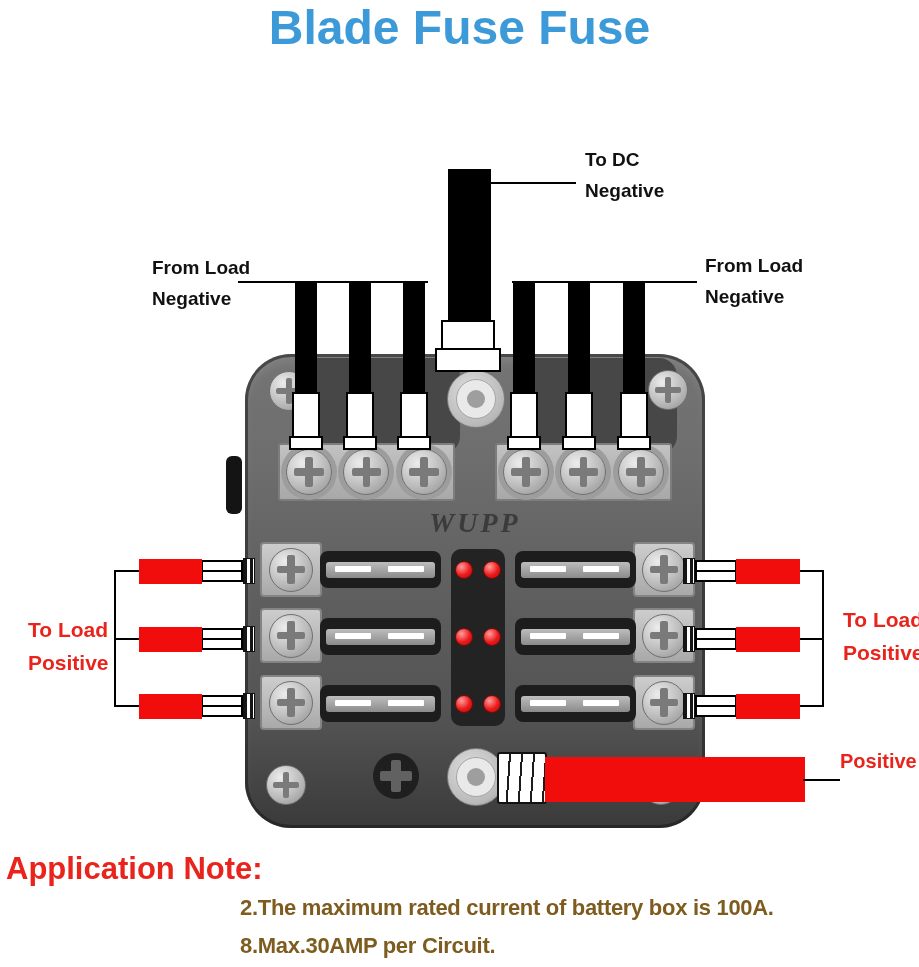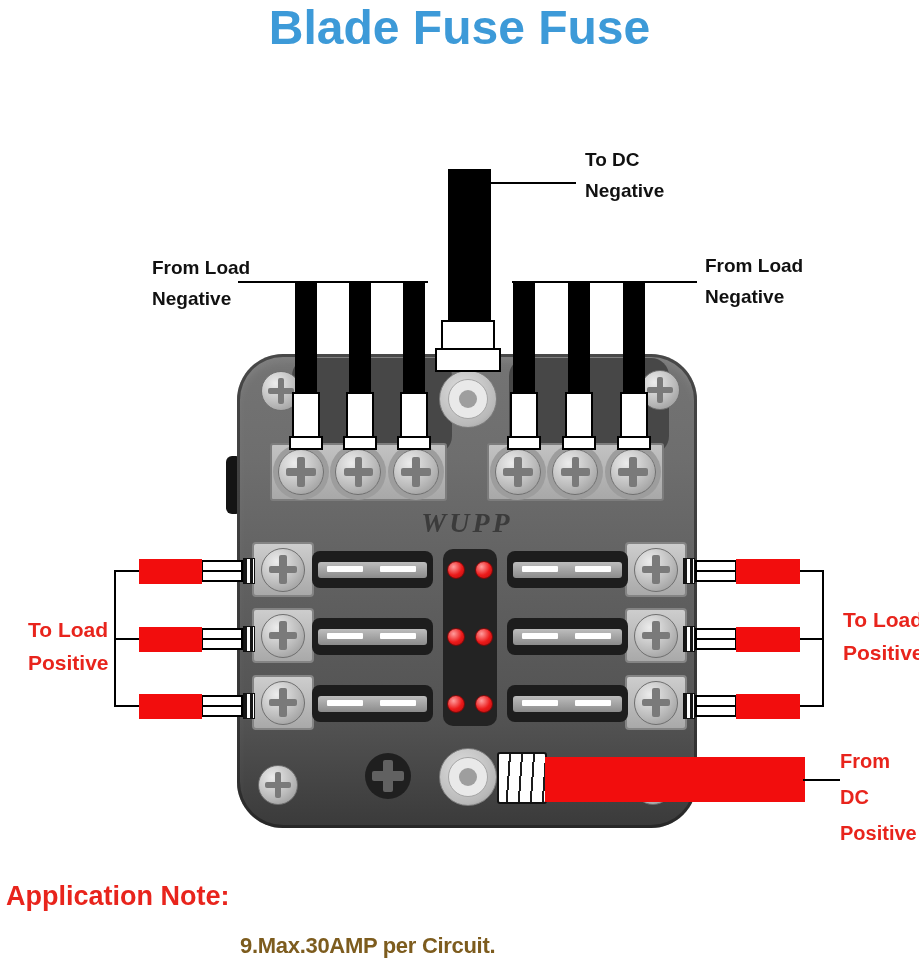--- a/index.html
+++ b/index.html
@@ -14,21 +14,21 @@
          font-size:48px;font-weight:bold;color:var(--accent_blue);letter-spacing:0px;}
   .subtitle{position:absolute;top:58px;left:0;width:100%;text-align:center;
          font-size:26px;color:#141414;}
   .diagram-title{position:absolute;top:98px;left:0;width:100%;text-align:center;
          font-size:40px;font-weight:bold;color:var(--accent_blue);}
   .wire-black{background:#000;z-index:2;}
   .conn{background:#fff;border:2px solid #000;z-index:3;box-sizing:border-box;}
   .callout-line{height:2px;background:#000;z-index:1;}
   .lbl{font-size:19px;font-weight:bold;color:var(--label_black);line-height:31px;z-index:4;}
   .red-lbl{font-size:21px;font-weight:bold;color:var(--label_red);line-height:33px;z-index:6;}
-  .device{position:absolute;left:237px;top:354px;width:460px;height:474px;border-radius:46px;
+  .device{position:absolute;left:245px;top:354px;width:460px;height:474px;border-radius:46px;
           background:linear-gradient(180deg,#747474 0%,#6e6e6e 22%,#5d5d5d 55%,#525252 78%,#3a3a3a 100%);
           box-shadow:inset 0 0 0 3px rgba(25,25,25,.55), inset 0 8px 10px rgba(255,255,255,.10);
           z-index:1;}
   .blob{position:absolute;background:#474747;border-radius:18px;}
   .strip{position:absolute;background:linear-gradient(180deg,#c2c2c2,#a8a8a8);
          border:2px solid #7d7d7d;border-radius:3px;box-sizing:border-box;
          display:flex;align-items:center;justify-content:space-around;}
   .screw{position:relative;border-radius:50%;
          background:radial-gradient(circle at 35% 30%,#ececec,#bcbcbc 55%,#909090 100%);
          border:1px solid #6f6f6f;box-sizing:border-box;}
@@ -69,21 +69,21 @@
   .red-wire{position:absolute;background:var(--wire_red);z-index:5;}
   .wire-core{position:absolute;height:2px;background:#000;z-index:4;}
   .bracket{position:absolute;width:2px;background:#000;z-index:4;}
   .sm-conn{position:absolute;background:#fff;border:2px solid #000;box-sizing:border-box;z-index:3;}
   .ferrule{position:absolute;background:repeating-linear-gradient(90deg,#161616 0 3px,#fdfdfd 3px 6px);
            border:1px solid #111;box-sizing:border-box;z-index:4;}
   .big-crimp{position:absolute;background:repeating-linear-gradient(94deg,#fff 0 10px,#1c1c1c 10px 12px);
            border:2px solid #111;border-radius:3px;box-sizing:border-box;z-index:6;}
   .side-tab{position:absolute;left:226px;top:456px;width:16px;height:58px;background:#141414;
            border-radius:6px;z-index:0;}
-  .note-heading{position:absolute;left:6px;top:881px;font-size:27px;font-weight:bold;color:var(--label_red);}
+  .note-heading{position:absolute;left:6px;top:851px;font-size:31px;font-weight:bold;color:var(--label_red);}
   .note-line{position:absolute;left:240px;font-size:22px;font-weight:bold;color:var(--note_brown);
            letter-spacing:-0.3px;}
 </style>
 </head>
 <body>
 
 <div class="stage">
 
   <div class="title">Blade Fuse Fuse</div>
 
@@ -261,20 +261,20 @@
 
   <div class="abs red-lbl" style="left:843px;top:603px">
     <div>To Load</div>
     <div>Positive</div>
   </div>
 
   <div class="big-crimp" style="left:497px;top:752px;width:50px;height:52px"></div>
   <div class="red-wire" style="left:545px;top:757px;width:260px;height:45px;z-index:6"></div>
   <div class="abs callout-line" style="left:803px;top:779px;width:37px;z-index:6"></div>
   <div class="abs red-lbl" style="left:840px;top:743px;font-size:20px;line-height:36px">
-    <div>From DC</div>
     <div>Positive</div>
   </div>
 
   <div class="note-heading">Application Note:</div>
-  <div class="note-line" style="top:933px">9.Max.30AMP per Circuit.</div>
+  <div class="note-line" style="top:895px">2.The maximum rated current of battery box is 100A.</div>
+  <div class="note-line" style="top:933px">8.Max.30AMP per Circuit.</div>
 
 </div>
 
 </body></html>

